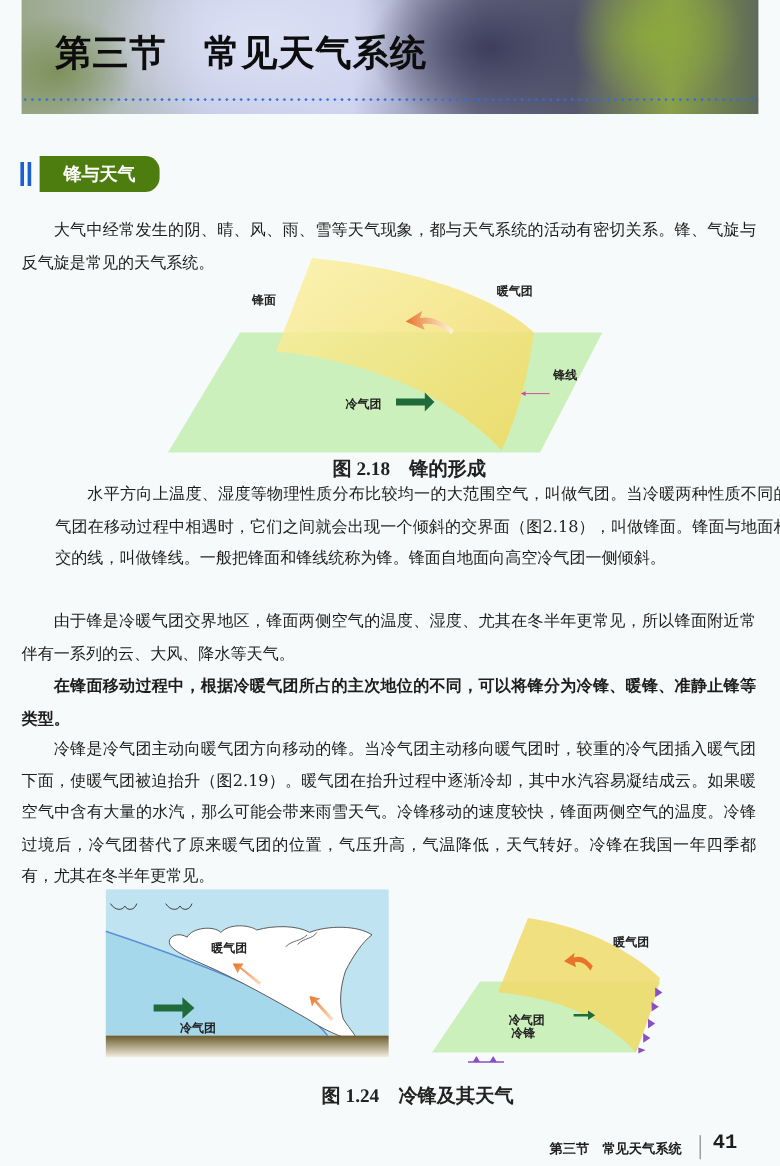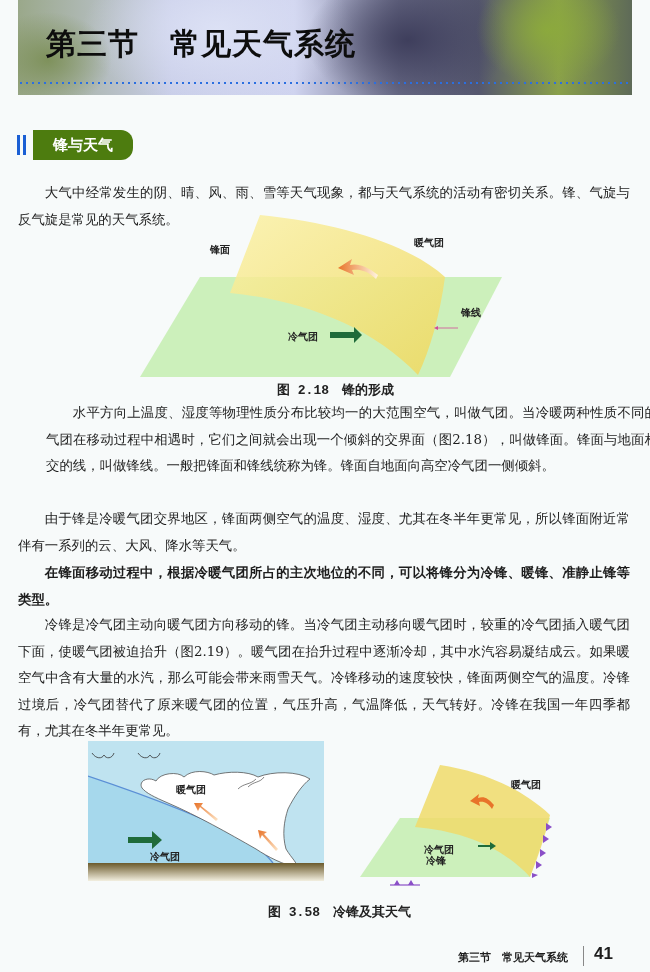--- a/index.html
+++ b/index.html
@@ -42,30 +42,30 @@
   .para {
     position:absolute; left:18px; width:612px;
     font-size:13.4px; line-height:26.5px; text-align:justify;
     text-indent:2em;
   }
   .fig-label {
     position:absolute; font-family:"DejaVu Sans", sans-serif; font-size:10px; font-weight:bold; color:#222;
     white-space:nowrap;
   }
   .caption {
-    position:absolute; font-family:Liberation Mono, monospace; font-size:13px; font-weight:bold; color:#222;
+    position:absolute; font-family:Liberation Serif, serif; font-size:16px; font-weight:bold; color:#222;
     white-space:pre;
   }
   .footer-text {
     position:absolute; right:82px; top:950px; font-family:"DejaVu Sans", sans-serif; font-weight:bold; font-size:11px;
     white-space:pre;
   }
   .footer-sep { position:absolute; left:583px; top:946px; width:1px; height:20px; background:#888; }
   .page-num {
-    position:absolute; left:594px; top:944px; font-family:Liberation Sans, sans-serif; font-weight:bold; font-size:17px;
+    position:absolute; left:594px; top:944px; font-family:Liberation Mono, monospace; font-weight:bold; font-size:17px;
   }
 </style>
 </head>
 <body>
 
 <div class="banner">
   <div class="banner-dots"></div>
   <div class="chapter-title">第三节　常见天气系统</div>
 </div>
 
@@ -145,17 +145,17 @@
 </svg>
 <div class="fig-label" style="left:511px;top:778px;">暖气团</div>
 <div class="fig-label" style="left:424px;top:843px;">冷气团</div>
 <svg style="position:absolute;left:390px;top:878px;" width="30" height="8" viewBox="0 0 30 8">
   <line x1="0" y1="7" x2="30" y2="7" stroke="#8a4fc7" stroke-width="1.2"></line>
   <polygon points="4,7 7,2 10,7" fill="#8a4fc7"></polygon>
   <polygon points="18,7 21,2 24,7" fill="#8a4fc7"></polygon>
 </svg>
 <div class="fig-label" style="left:426px;top:854px;">冷锋</div>
 
-<div class="caption" style="left:268px;top:903px;">图 3.58　冷锋及其天气</div>
+<div class="caption" style="left:268px;top:903px;">图 1.24　冷锋及其天气</div>
 
 <div class="footer-text">第三节　常见天气系统</div>
 <div class="footer-sep"></div>
 <div class="page-num">41</div>
 
 </body></html>

